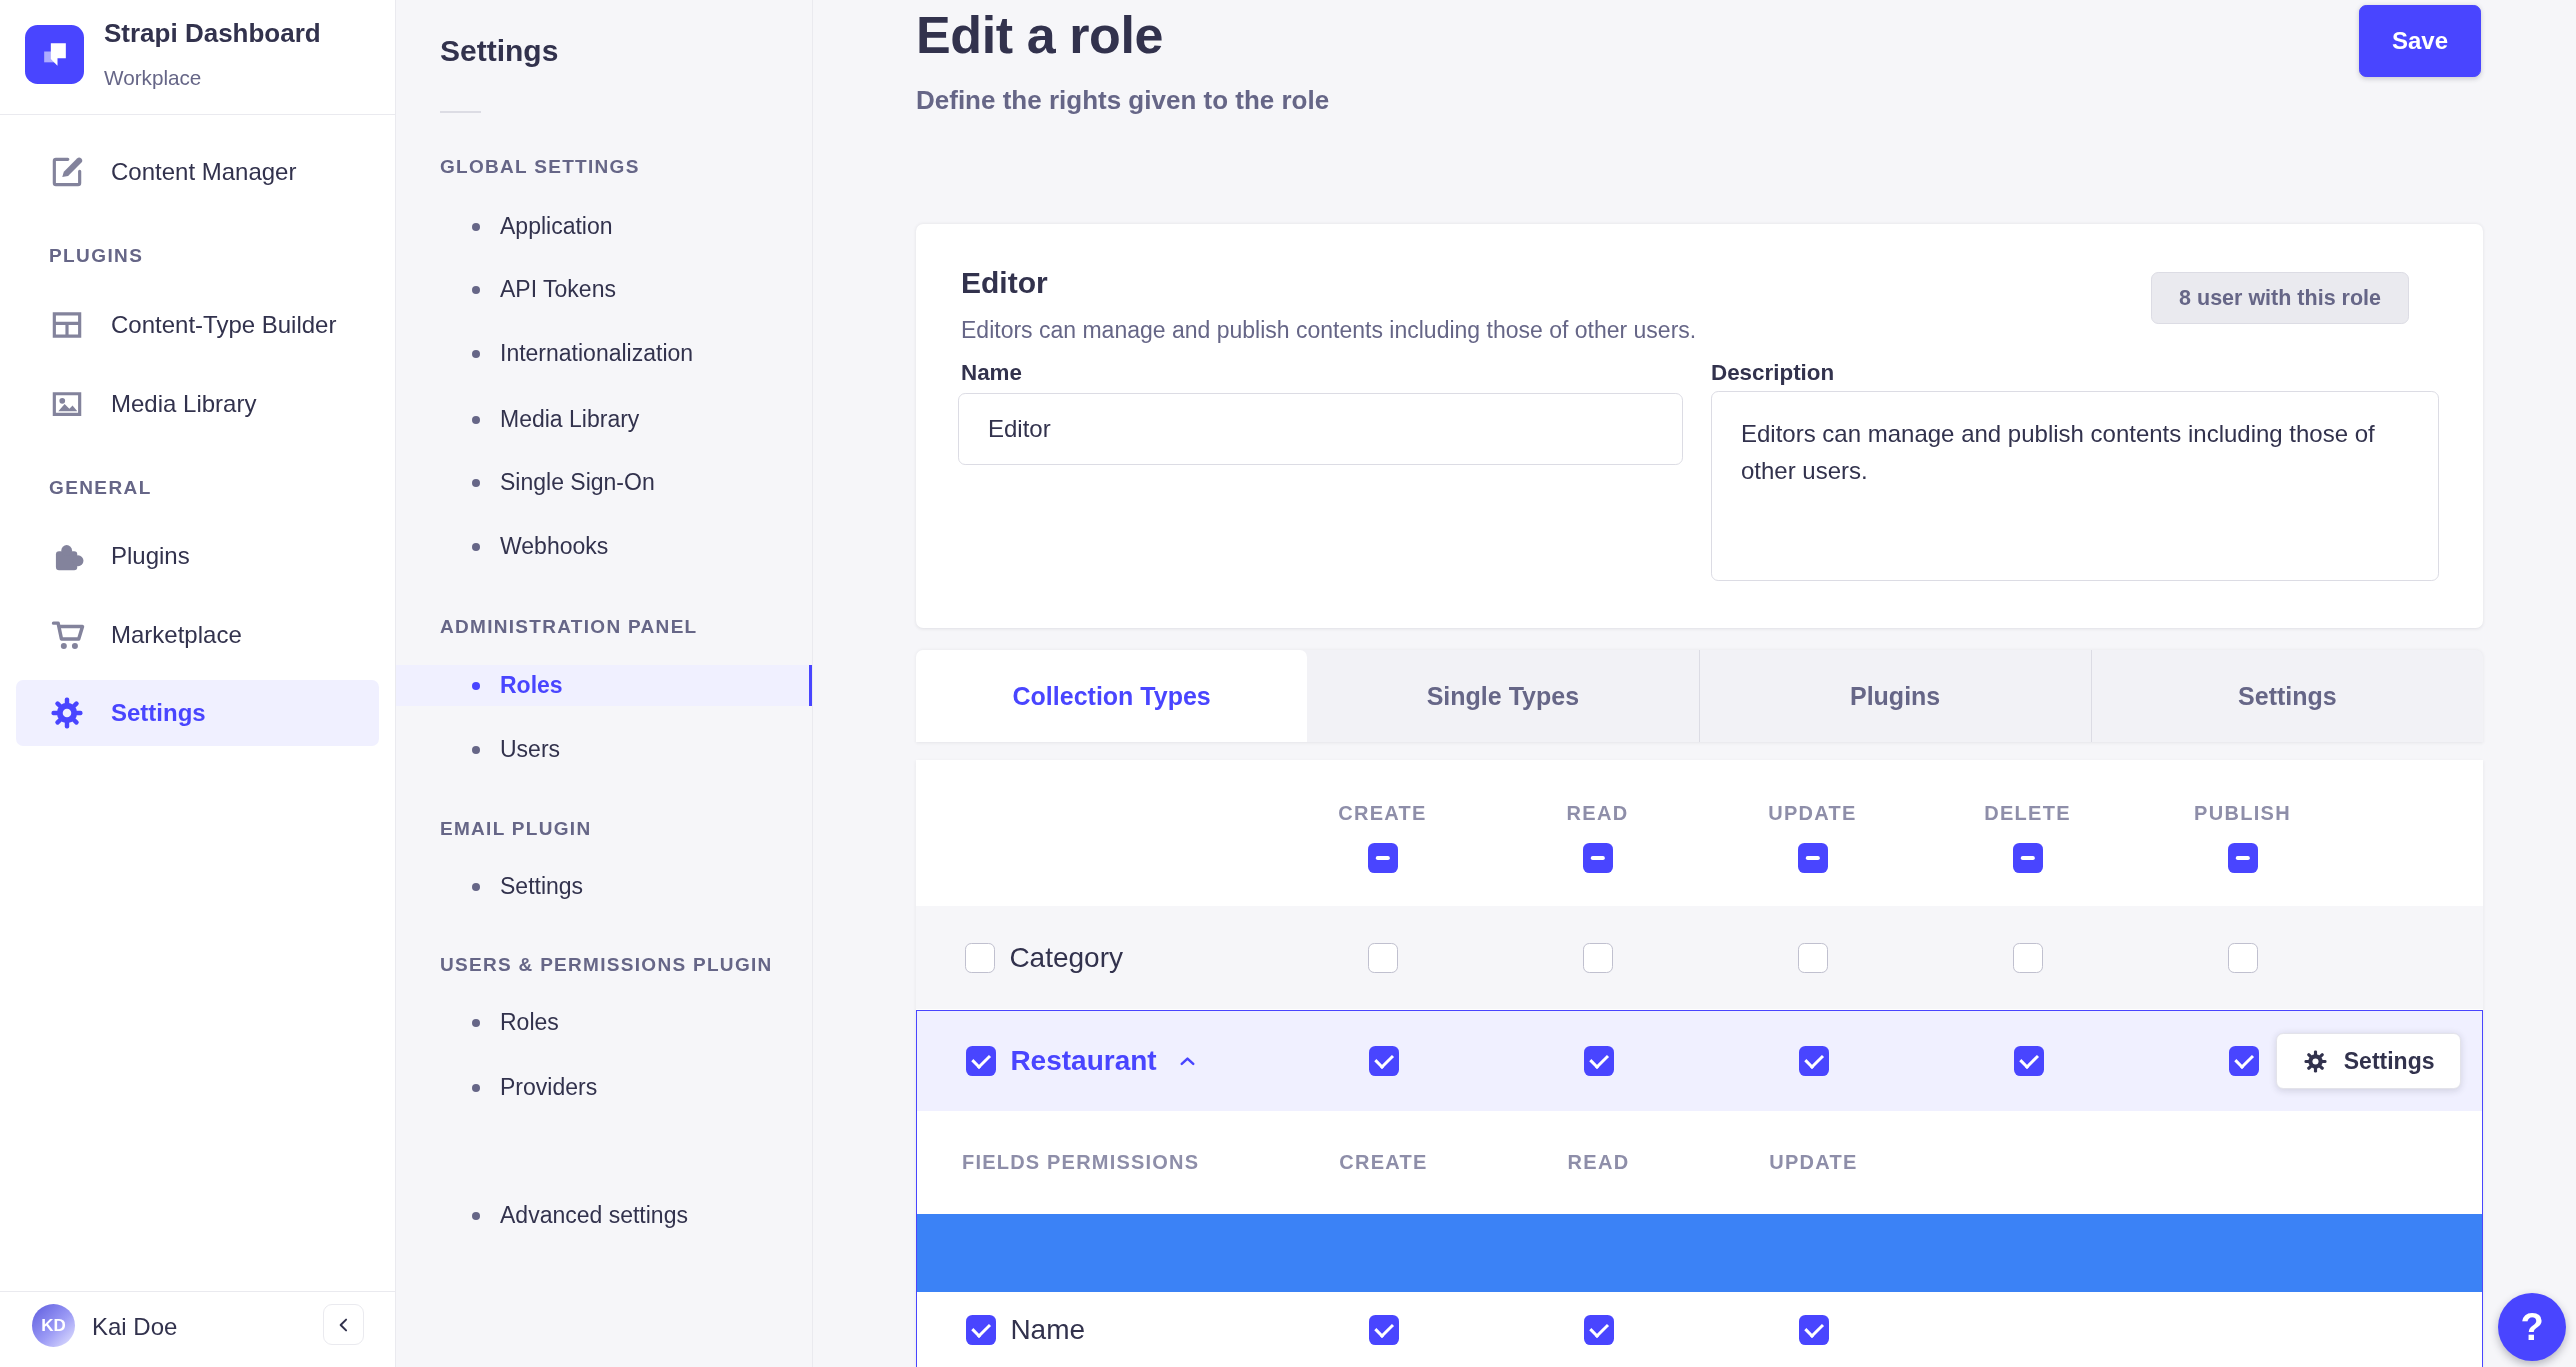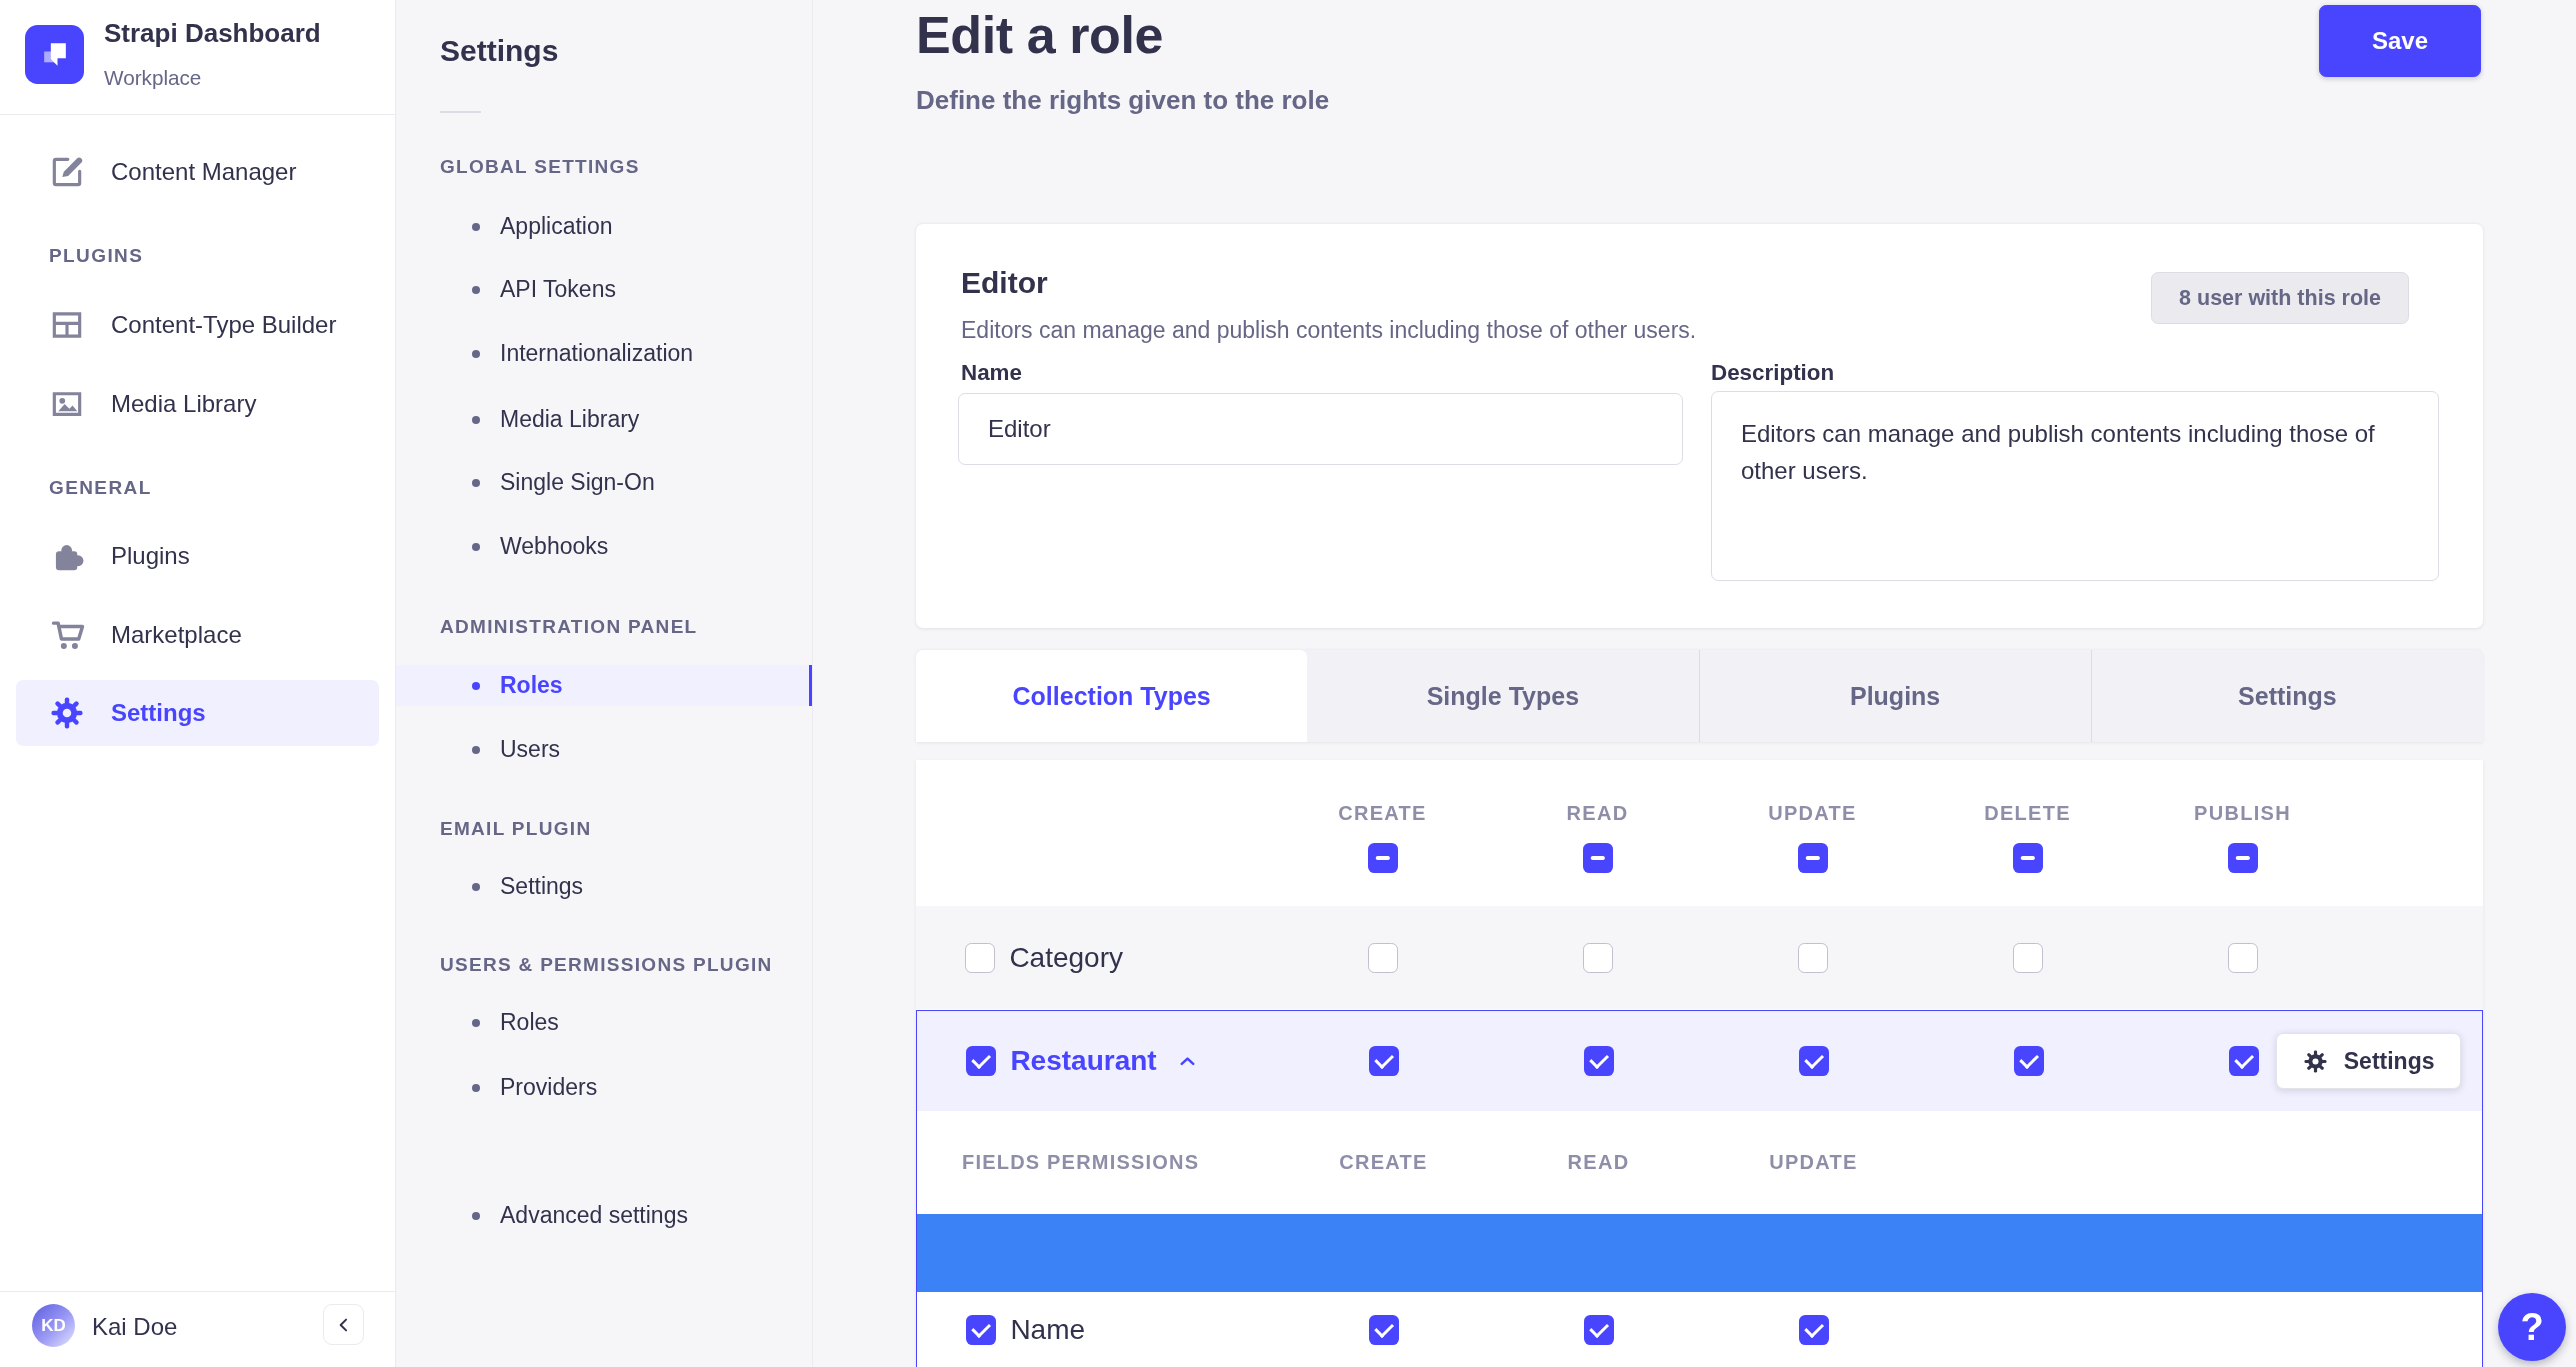--- a/index.html
+++ b/index.html
@@ -34,21 +34,21 @@
   .subnav-item .bullet { width:8px; height:8px; border-radius:50%; background:#666687; margin-left:76px; margin-right:20px; flex:0 0 8px; }
   .subnav-item .slabel { font-size:23px; }
   .subnav-item.active { background:#f0f0ff; border-right:3.6px solid #4945ff; color:#4945ff; }
   .subnav-item.active .bullet { background:#4945ff; }
   .subnav-item.active .slabel { font-weight:bold; }
 
   
   .content { position:absolute; left:813px; top:0; width:1763px; height:1367px; background:#f6f6f9; }
   .page-title { position:absolute; left:103px; top:5.4px; font-size:52px; font-weight:bold; color:#32324d; letter-spacing:-0.4px; }
   .page-subtitle { position:absolute; left:103px; top:85px; font-size:26px; color:#666687;font-weight:bold; }
-  .save-btn { position:absolute; right:95px; top:4.5px; height:72px; padding:0 52px; background:#4945ff; border:0.9px solid #4945ff; border-radius:7.2px; color:#fff; font-size:24px; font-weight:bold; display:flex; align-items:center; justify-content:center; cursor:pointer; box-shadow:0 1.8px 5.4px rgba(33,33,52,.2); font-family:"Liberation Sans", sans-serif; }
+  .save-btn { position:absolute; right:95px; top:4.5px; height:72px; padding:0 32px; background:#4945ff; border:0.9px solid #4945ff; border-radius:7.2px; color:#fff; font-size:24px; font-weight:bold; display:flex; align-items:center; justify-content:center; cursor:pointer; box-shadow:0 1.8px 5.4px rgba(33,33,52,.2); font-family:"Liberation Sans", sans-serif; }
 
   
   .role-card { position:absolute; left:103px; top:224px; width:1567px; height:404px; background:#fff; border-radius:7.2px; box-shadow:0 0.9px 3.6px rgba(33,33,52,.1); }
   .role-heading { position:absolute; left:45px; top:42px; font-size:30px; font-weight:bold; color:#32324d; }
   .role-desc { position:absolute; left:45px; top:93px; font-size:23px; color:#666687; }
   .users-chip { position:absolute; right:74px; top:48px; height:52px; padding:0 27px; background:#eaeaef; border:0.9px solid #dcdce4; border-radius:7.2px; font-size:21.5px; font-weight:bold; color:#666687; display:flex; align-items:center; cursor:pointer; }
   .field-label { position:absolute; font-size:22.4px; font-weight:bold; color:#32324d; }
   .name-input { position:absolute; left:42px; top:169px; width:725px; height:72px; border:0.9px solid #dcdce4; border-radius:7.2px; background:#fff; font-size:24px; color:#32324d; padding:0 29px; font-family:"Liberation Sans", sans-serif; outline:none; }
   .desc-area { position:absolute; left:795px; top:167px; width:728px; height:190px; border:0.9px solid #dcdce4; border-radius:7.2px; background:#fff; font-size:24px; color:#32324d; padding:23px 29px; line-height:1.55; font-family:"Liberation Sans", sans-serif; resize:none; outline:none; }
 

